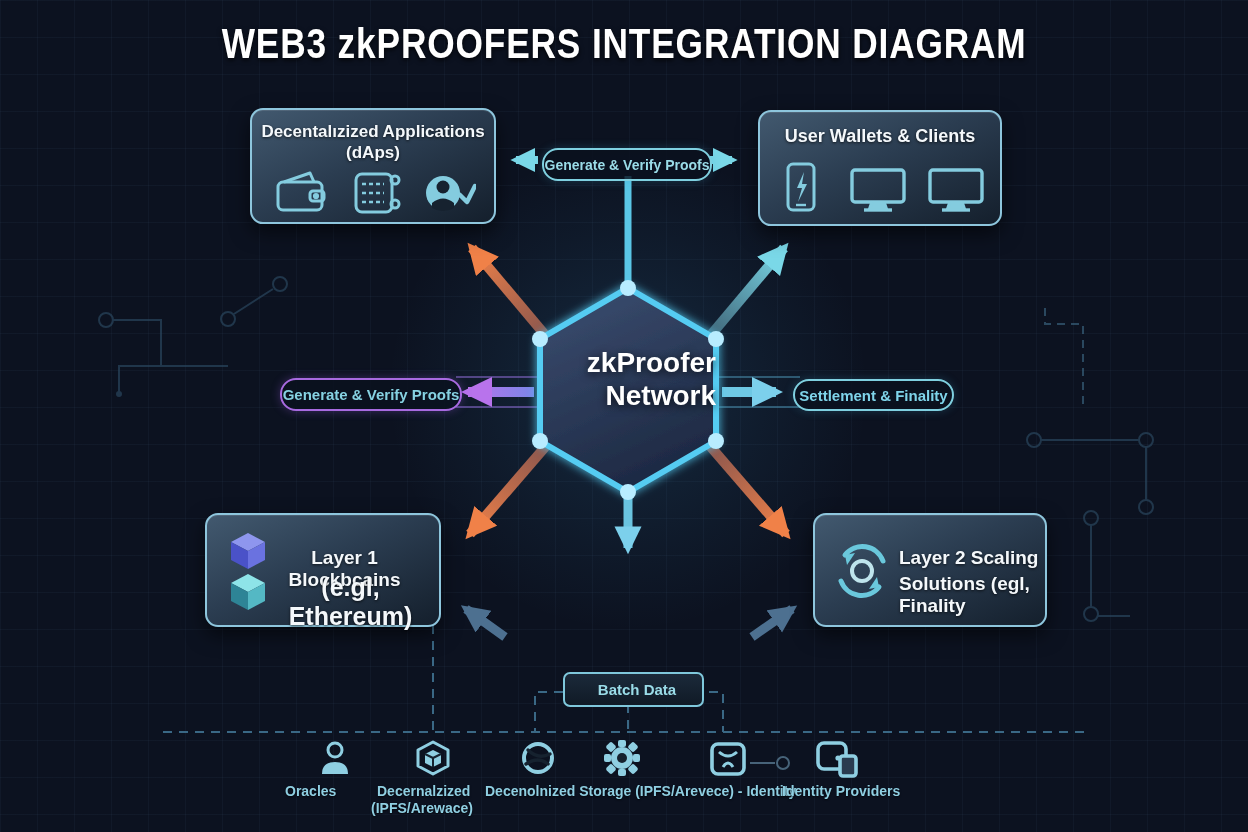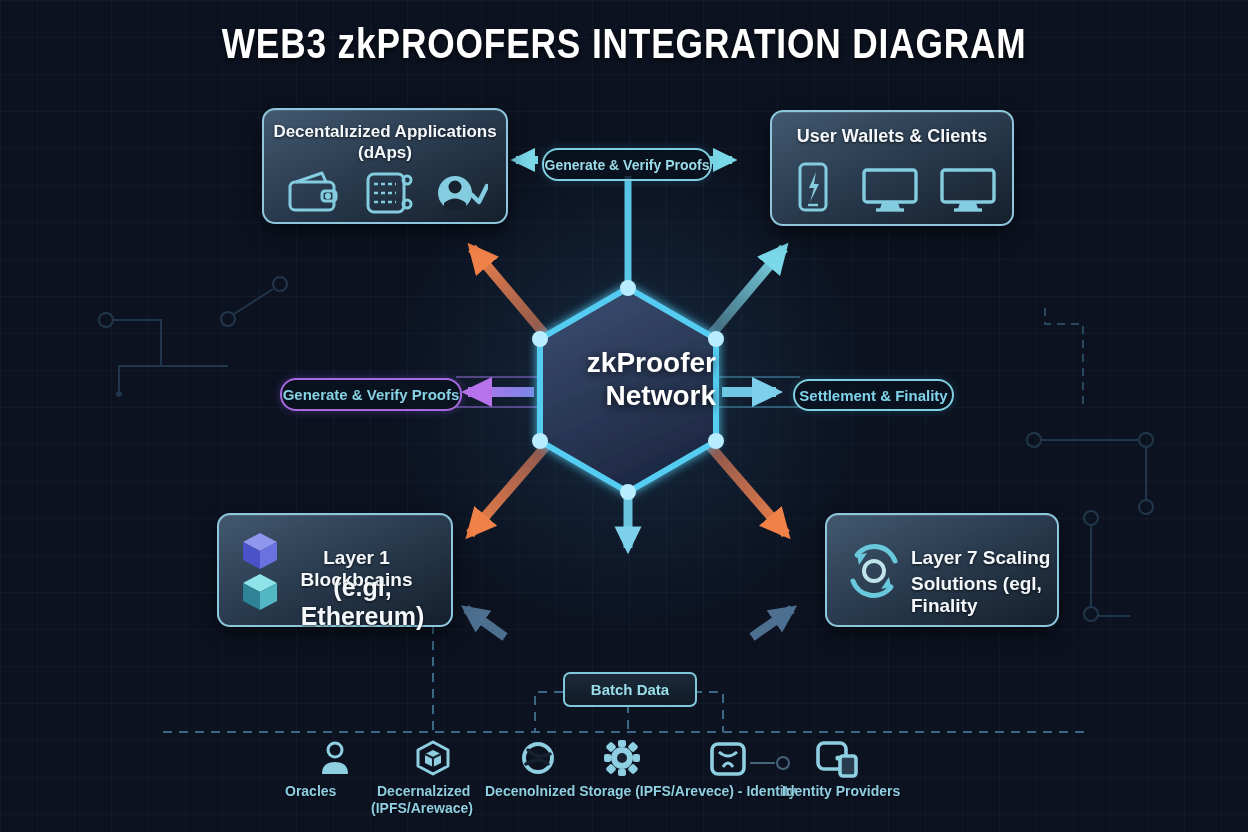--- a/index.html
+++ b/index.html
@@ -13,32 +13,32 @@
     font-family:"Liberation Sans", sans-serif;
     color:#f2f6fa;
   }
   .hex-glow{position:absolute;left:378px;top:140px;width:500px;height:500px;border-radius:50%;
     background:radial-gradient(circle, rgba(70,170,230,0.16) 0%, rgba(70,170,230,0.05) 45%, transparent 68%);}
   .title-wrap{position:absolute;left:0;top:20px;width:1248px;text-align:center;}
   .title{display:inline-block;font-size:42px;font-weight:bold;letter-spacing:1px;color:#ffffff;
     transform:scaleX(0.84);transform-origin:center;text-shadow:0 2px 6px rgba(0,0,0,.8);white-space:nowrap;}
   .node{position:absolute;border:2px solid #8ec6dd;border-radius:13px;
     background:linear-gradient(155deg,#42596f 0%,#2b3d51 45%,#141f2c 100%);
-    box-shadow:0 8px 20px rgba(0,0,0,.55), inset 0 1px 0 rgba(255,255,255,.10);margin-left:12px;}
+    box-shadow:0 8px 20px rgba(0,0,0,.55), inset 0 1px 0 rgba(255,255,255,.10);}
   .node-title{position:absolute;width:100%;text-align:center;font-weight:bold;color:#f4f8fb;
     text-shadow:0 1px 3px rgba(0,0,0,.7);}
   .pill{position:absolute;border-radius:16px;border:2px solid #7fd0e0;background:rgba(10,17,30,.82);
     display:flex;align-items:center;justify-content:center;font-weight:bold;font-size:15px;color:#9adce8;
     box-shadow:0 0 10px rgba(60,160,200,.25);white-space:nowrap;}
   .pill.purple{border-color:#a86ae0;box-shadow:0 0 10px rgba(150,90,220,.35);color:#86d2e2;}
   .hex-text{position:absolute;left:540px;top:346px;width:176px;text-align:right;
     font-size:28px;line-height:33px;font-weight:bold;color:#ffffff;text-shadow:0 2px 8px rgba(0,0,0,.75);}
   .batch{position:absolute;left:563px;top:672px;width:130px;height:31px;border:2px solid #7fc8dc;
     border-radius:7px;background:linear-gradient(180deg,#1b2a3a,#101a26);display:flex;align-items:center;
-    justify-content:center;font-weight:bold;font-size:15px;color:#9adce8;}
+    justify-content:center;font-weight:bold;font-size:15px;color:#9adce8;padding-left:7px;}
   .blabel{position:absolute;text-align:left;font-weight:bold;font-size:14px;color:#8fcfe2;
     text-shadow:0 1px 2px rgba(0,0,0,.7);white-space:nowrap;}
   svg{display:block;}
   .abs{position:absolute;}
 </style>
 </head>
 <body>
 
 <div class="canvas">
 
@@ -276,21 +276,21 @@
   <div class="node" style="left:813px;top:513px;width:230px;height:110px">
     <svg class="abs" style="left:16px;top:26px" width="62" height="60">
       <g stroke="#6ac8dc" stroke-width="5" fill="none" stroke-linecap="round">
         <path d="M52,20 A22,22 0 0 0 14,14"></path>
         <path d="M10,40 A22,22 0 0 0 48,46"></path>
         <polygon points="14,14 24,12 16,24" fill="#6ac8dc" stroke="none"></polygon>
         <polygon points="48,46 38,48 46,36" fill="#6ac8dc" stroke="none"></polygon>
         <circle cx="31" cy="30" r="10" stroke-width="4" stroke="#bfe4ec"></circle>
       </g>
     </svg>
-    <div class="node-title" style="left:84px;width:140px;top:32px;font-size:19px;text-align:left">Layer 7 Scaling</div>
+    <div class="node-title" style="left:84px;width:140px;top:32px;font-size:19px;text-align:left">Layer 2 Scaling</div>
     <div class="node-title" style="left:84px;width:145px;top:58px;font-size:19px;text-align:left">Solutions (egl, Finality</div>
   </div>
 
 
   <div class="batch">
     <span>Batch Data</span>
   </div>
 
   <svg class="abs" style="left:300px;top:740px" width="600" height="42">
 

